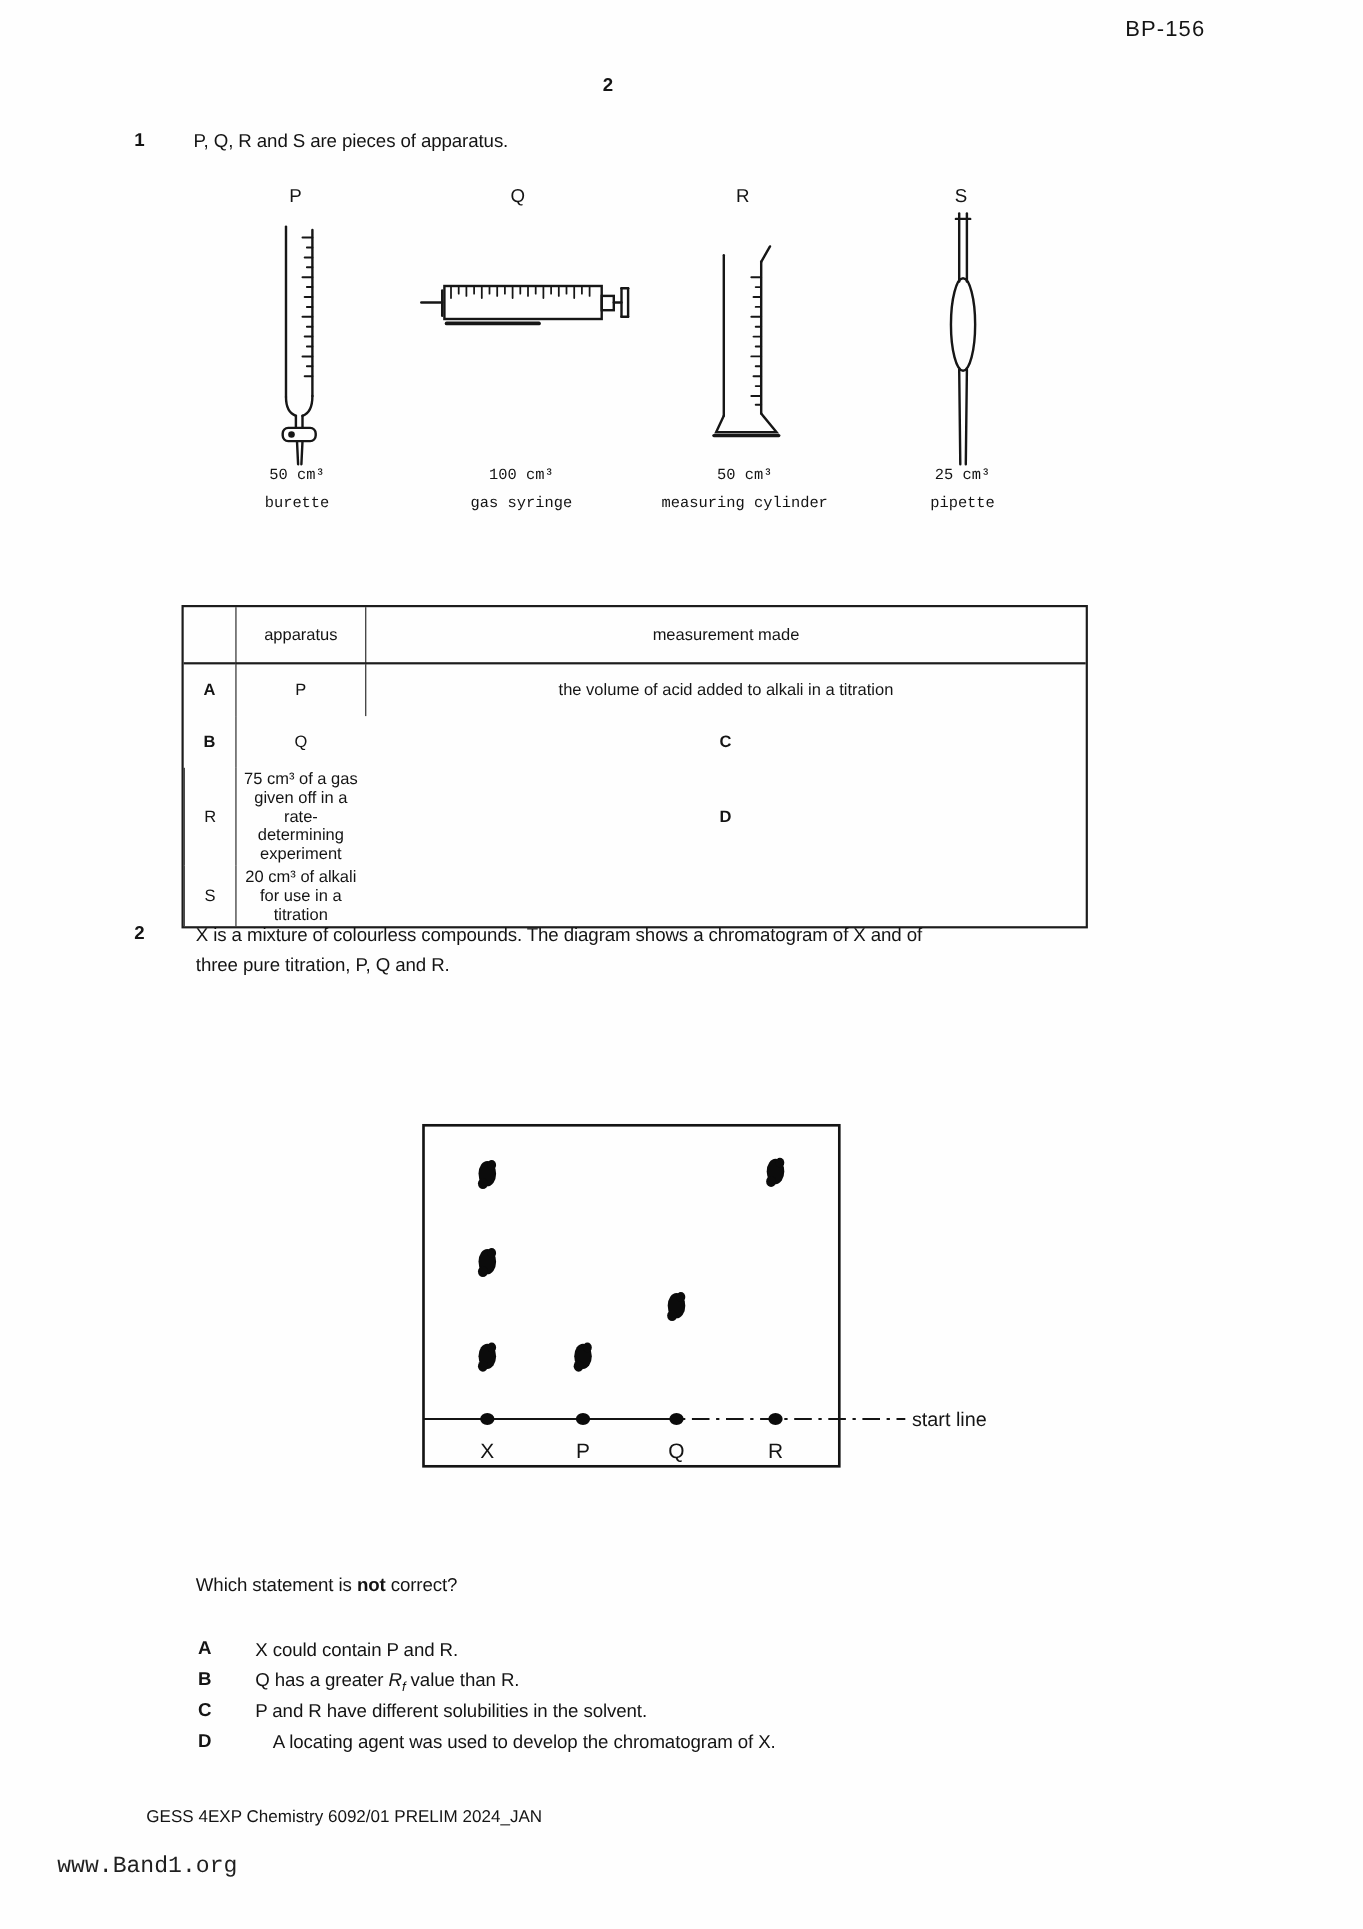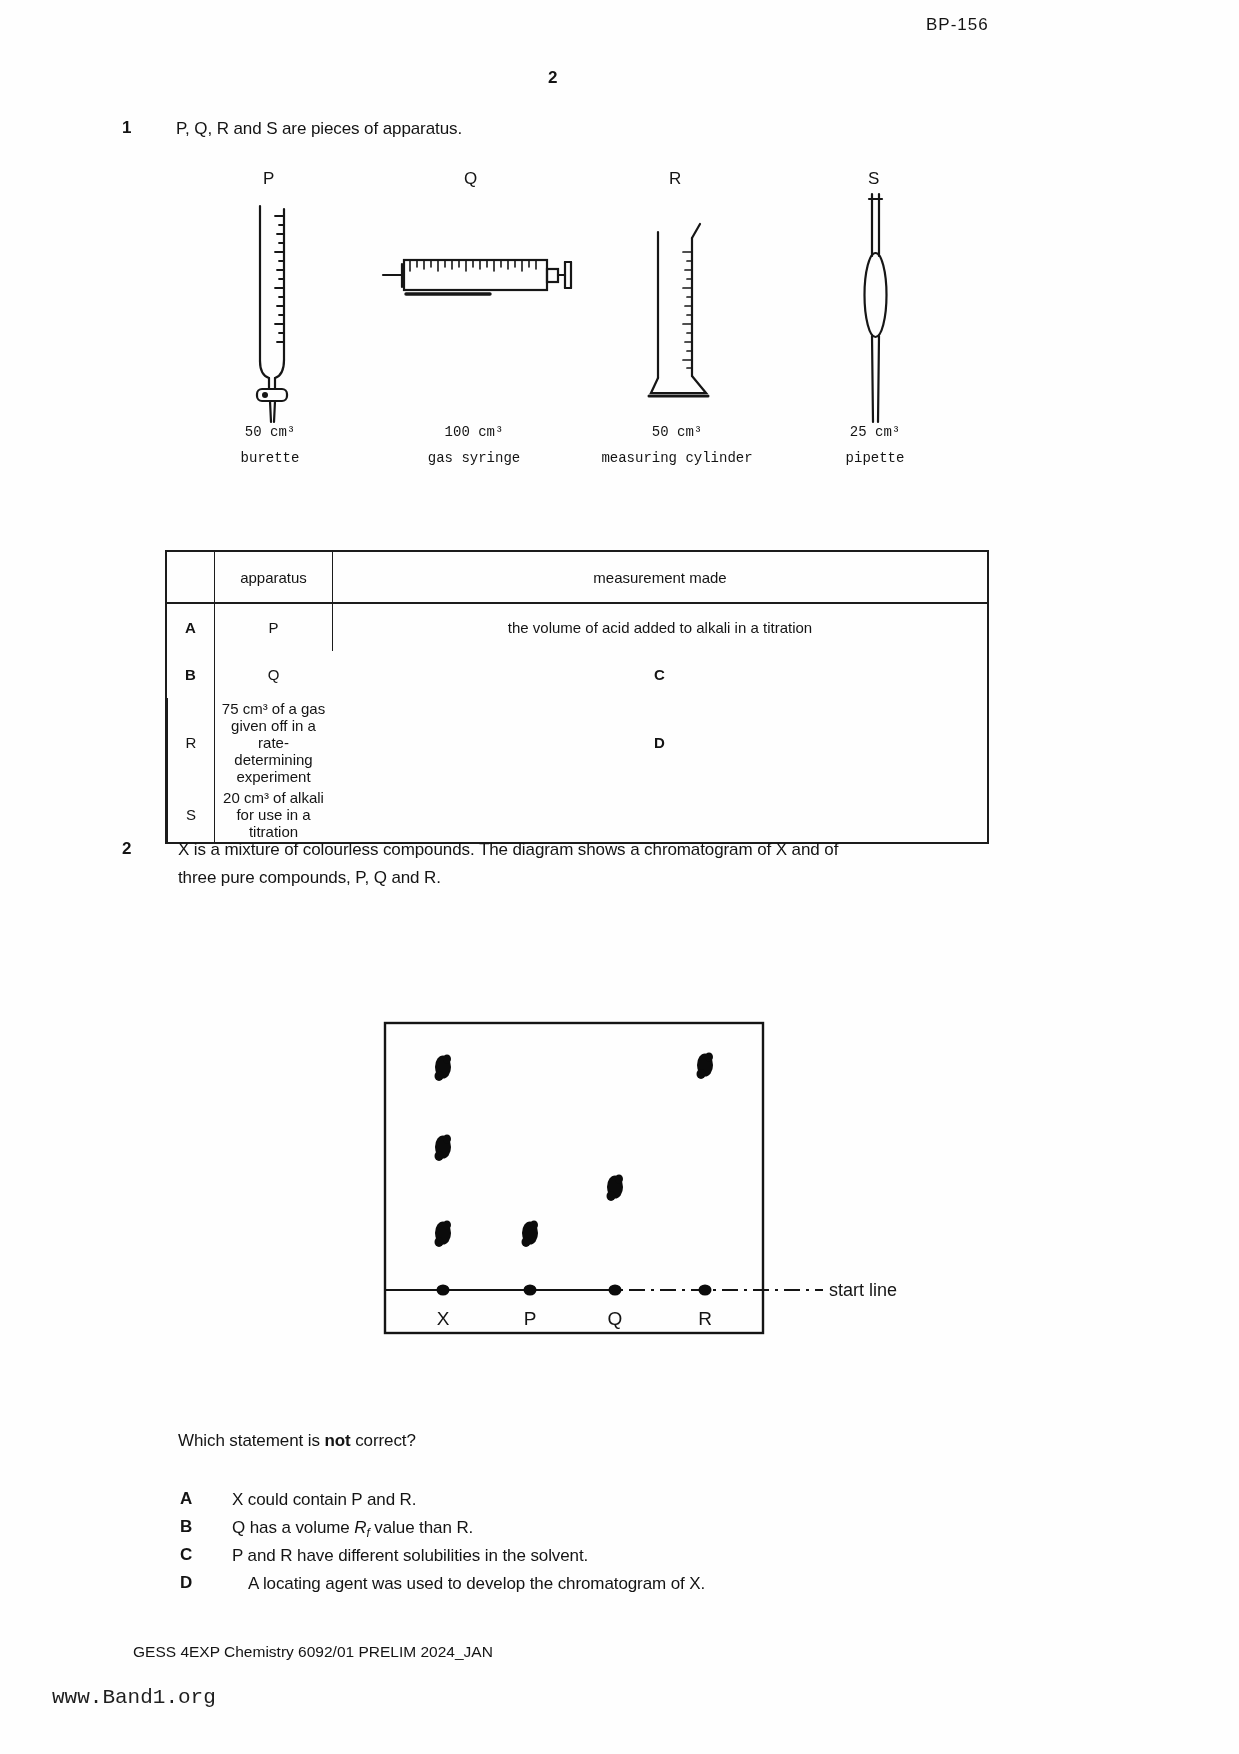--- a/index.html
+++ b/index.html
@@ -34,21 +34,21 @@
   .opt-letter{font-weight:bold;font-size:17px;}
   .rf{font-style:italic;}
   .rf-sub{font-style:italic;font-size:12px;vertical-align:-4px;}
   .mono{font-family:Liberation Mono, monospace;}
 </style>
 </head>
 <body>
 
 <div class="page">
 
-  <div class="abs txt" style="left:926px;top:14px;font-size:17px;letter-spacing:1px;">BP-156</div>
+  <div class="abs txt" style="left:1023px;top:14px;font-size:20px;letter-spacing:1px;">BP-156</div>
   <div class="abs bold" style="left:548px;top:68px;font-size:17px;">2</div>
 
   <div class="abs qnum" style="left:122px;top:118px;">1</div>
   <div class="abs txt" style="left:176px;top:118px;">P, Q, R and S are pieces of apparatus.</div>
 
   <div class="abs txt" style="left:263px;top:168px;">P</div>
   <div class="abs txt" style="left:464px;top:168px;">Q</div>
   <div class="abs txt" style="left:669px;top:168px;">R</div>
   <div class="abs txt" style="left:868px;top:168px;">S</div>
 
@@ -191,21 +191,21 @@
     <div class="cell c2">R</div>
     <div class="cell c3">75 cm³ of a gas given off in a rate-determining experiment</div>
 
     <div class="cell letter">D</div>
     <div class="cell c2">S</div>
     <div class="cell c3">20 cm³ of alkali for use in a titration</div>
   </div>
 
   <div class="abs qnum" style="left:122px;top:839px;">2</div>
   <div class="abs txt" style="left:178px;top:839px;">X is a mixture of colourless compounds. The diagram shows a chromatogram of X and of</div>
-  <div class="abs txt" style="left:178px;top:867px;">three pure compounds, P, Q and R.</div>
+  <div class="abs txt" style="left:178px;top:867px;">three pure titration, P, Q and R.</div>
 
   <svg class="abs" style="left:373px;top:1013px;" width="560" height="335" viewBox="0 0 560 335">
       <rect x="12" y="10" width="378" height="310" fill="none" stroke="#141414" stroke-width="2.4"></rect>
       <line x1="12" y1="277" x2="250" y2="277" stroke="#141414" stroke-width="1.8"></line>
       <line x1="256" y1="277" x2="450" y2="277" stroke="#141414" stroke-width="1.8" stroke-dasharray="16 6 3 6"></line>
       <text x="456" y="283" font-size="18" fill="#141414">start line</text>
       <ellipse cx="70" cy="277" rx="6.5" ry="5.5" fill="#0b0b0b"></ellipse>
       <text x="70" y="312" font-size="19" fill="#141414" text-anchor="middle">X</text>
       <ellipse cx="70" cy="54" rx="8" ry="11.5" fill="#0b0b0b"></ellipse>
       <ellipse cx="66" cy="63" rx="4.5" ry="5" fill="#0b0b0b"></ellipse>
@@ -235,21 +235,21 @@
 
   <div class="abs txt" style="left:178px;top:1430px;">
     <span>Which statement is </span><span class="bold">not</span><span> correct?</span>
   </div>
 
   <div class="abs opt-letter" style="left:180px;top:1489px;">A</div>
   <div class="abs txt" style="left:232px;top:1489px;">X could contain P and R.</div>
 
   <div class="abs opt-letter" style="left:180px;top:1517px;">B</div>
   <div class="abs txt" style="left:232px;top:1517px;">
-    <span>Q has a volume </span><span class="rf">R</span><span class="rf-sub">f</span><span> value than R.</span>
+    <span>Q has a greater </span><span class="rf">R</span><span class="rf-sub">f</span><span> value than R.</span>
   </div>
 
   <div class="abs opt-letter" style="left:180px;top:1545px;">C</div>
   <div class="abs txt" style="left:232px;top:1545px;">P and R have different solubilities in the solvent.</div>
 
   <div class="abs opt-letter" style="left:180px;top:1573px;">D</div>
   <div class="abs txt" style="left:248px;top:1573px;">A locating agent was used to develop the chromatogram of X.</div>
 
   <div class="abs" style="left:133px;top:1643px;font-size:15.5px;">GESS 4EXP Chemistry 6092/01 PRELIM 2024_JAN</div>
   <div class="abs mono" style="left:52px;top:1686px;font-size:21px;color:#1f1f1f;">www.Band1.org</div>

